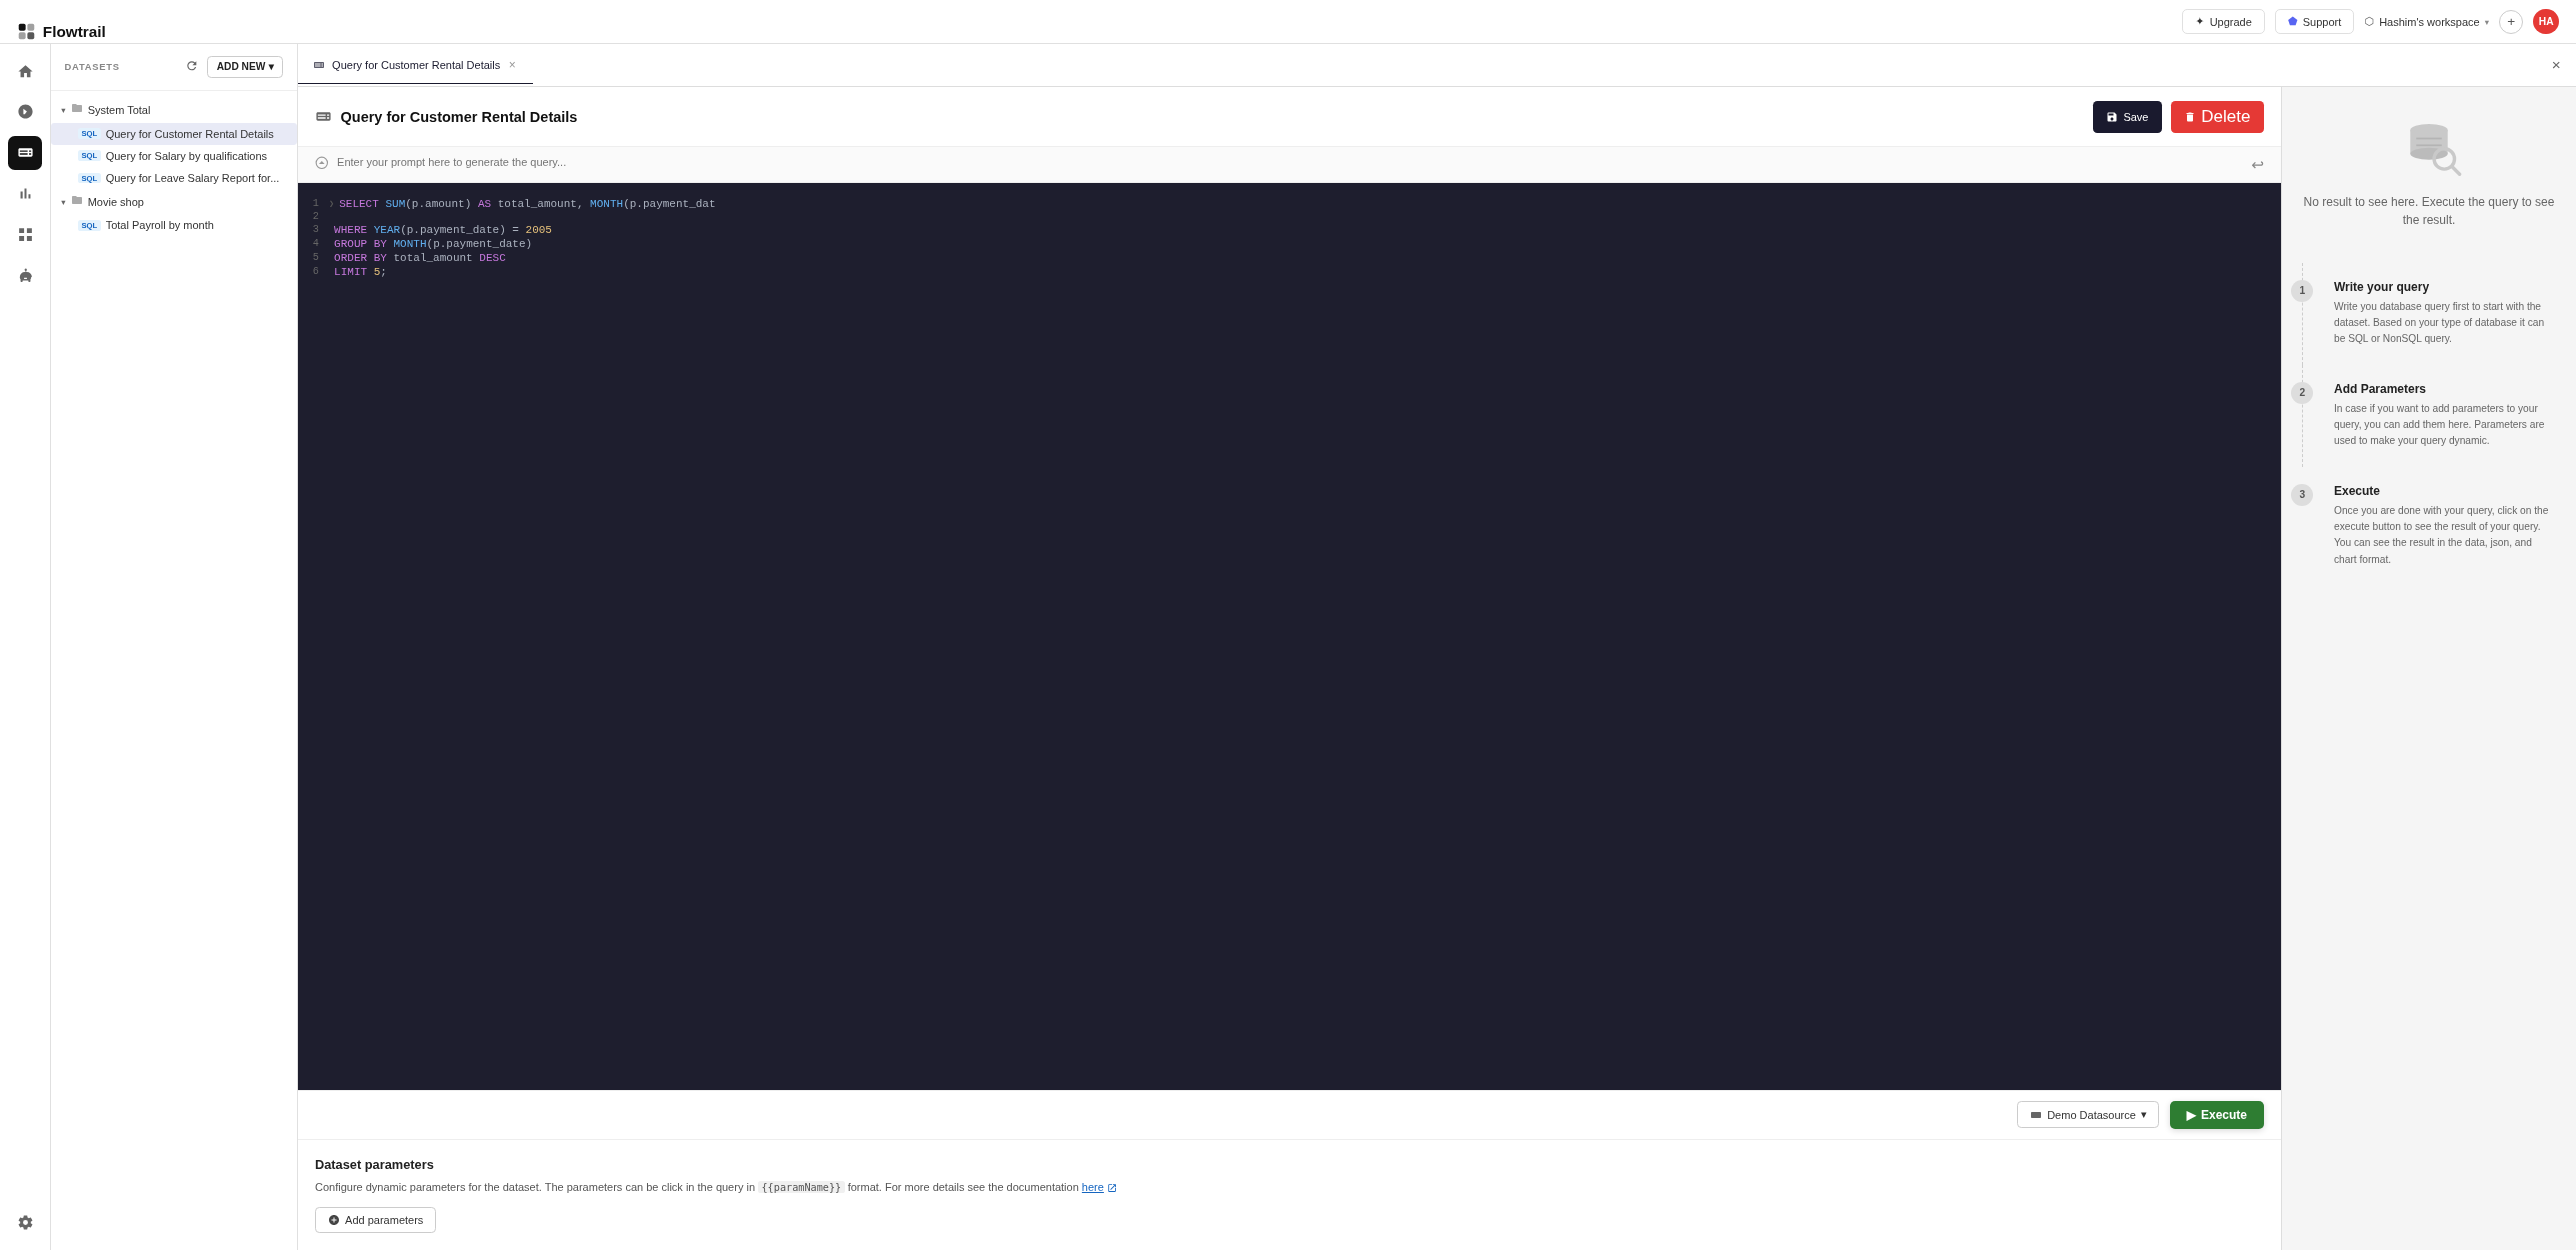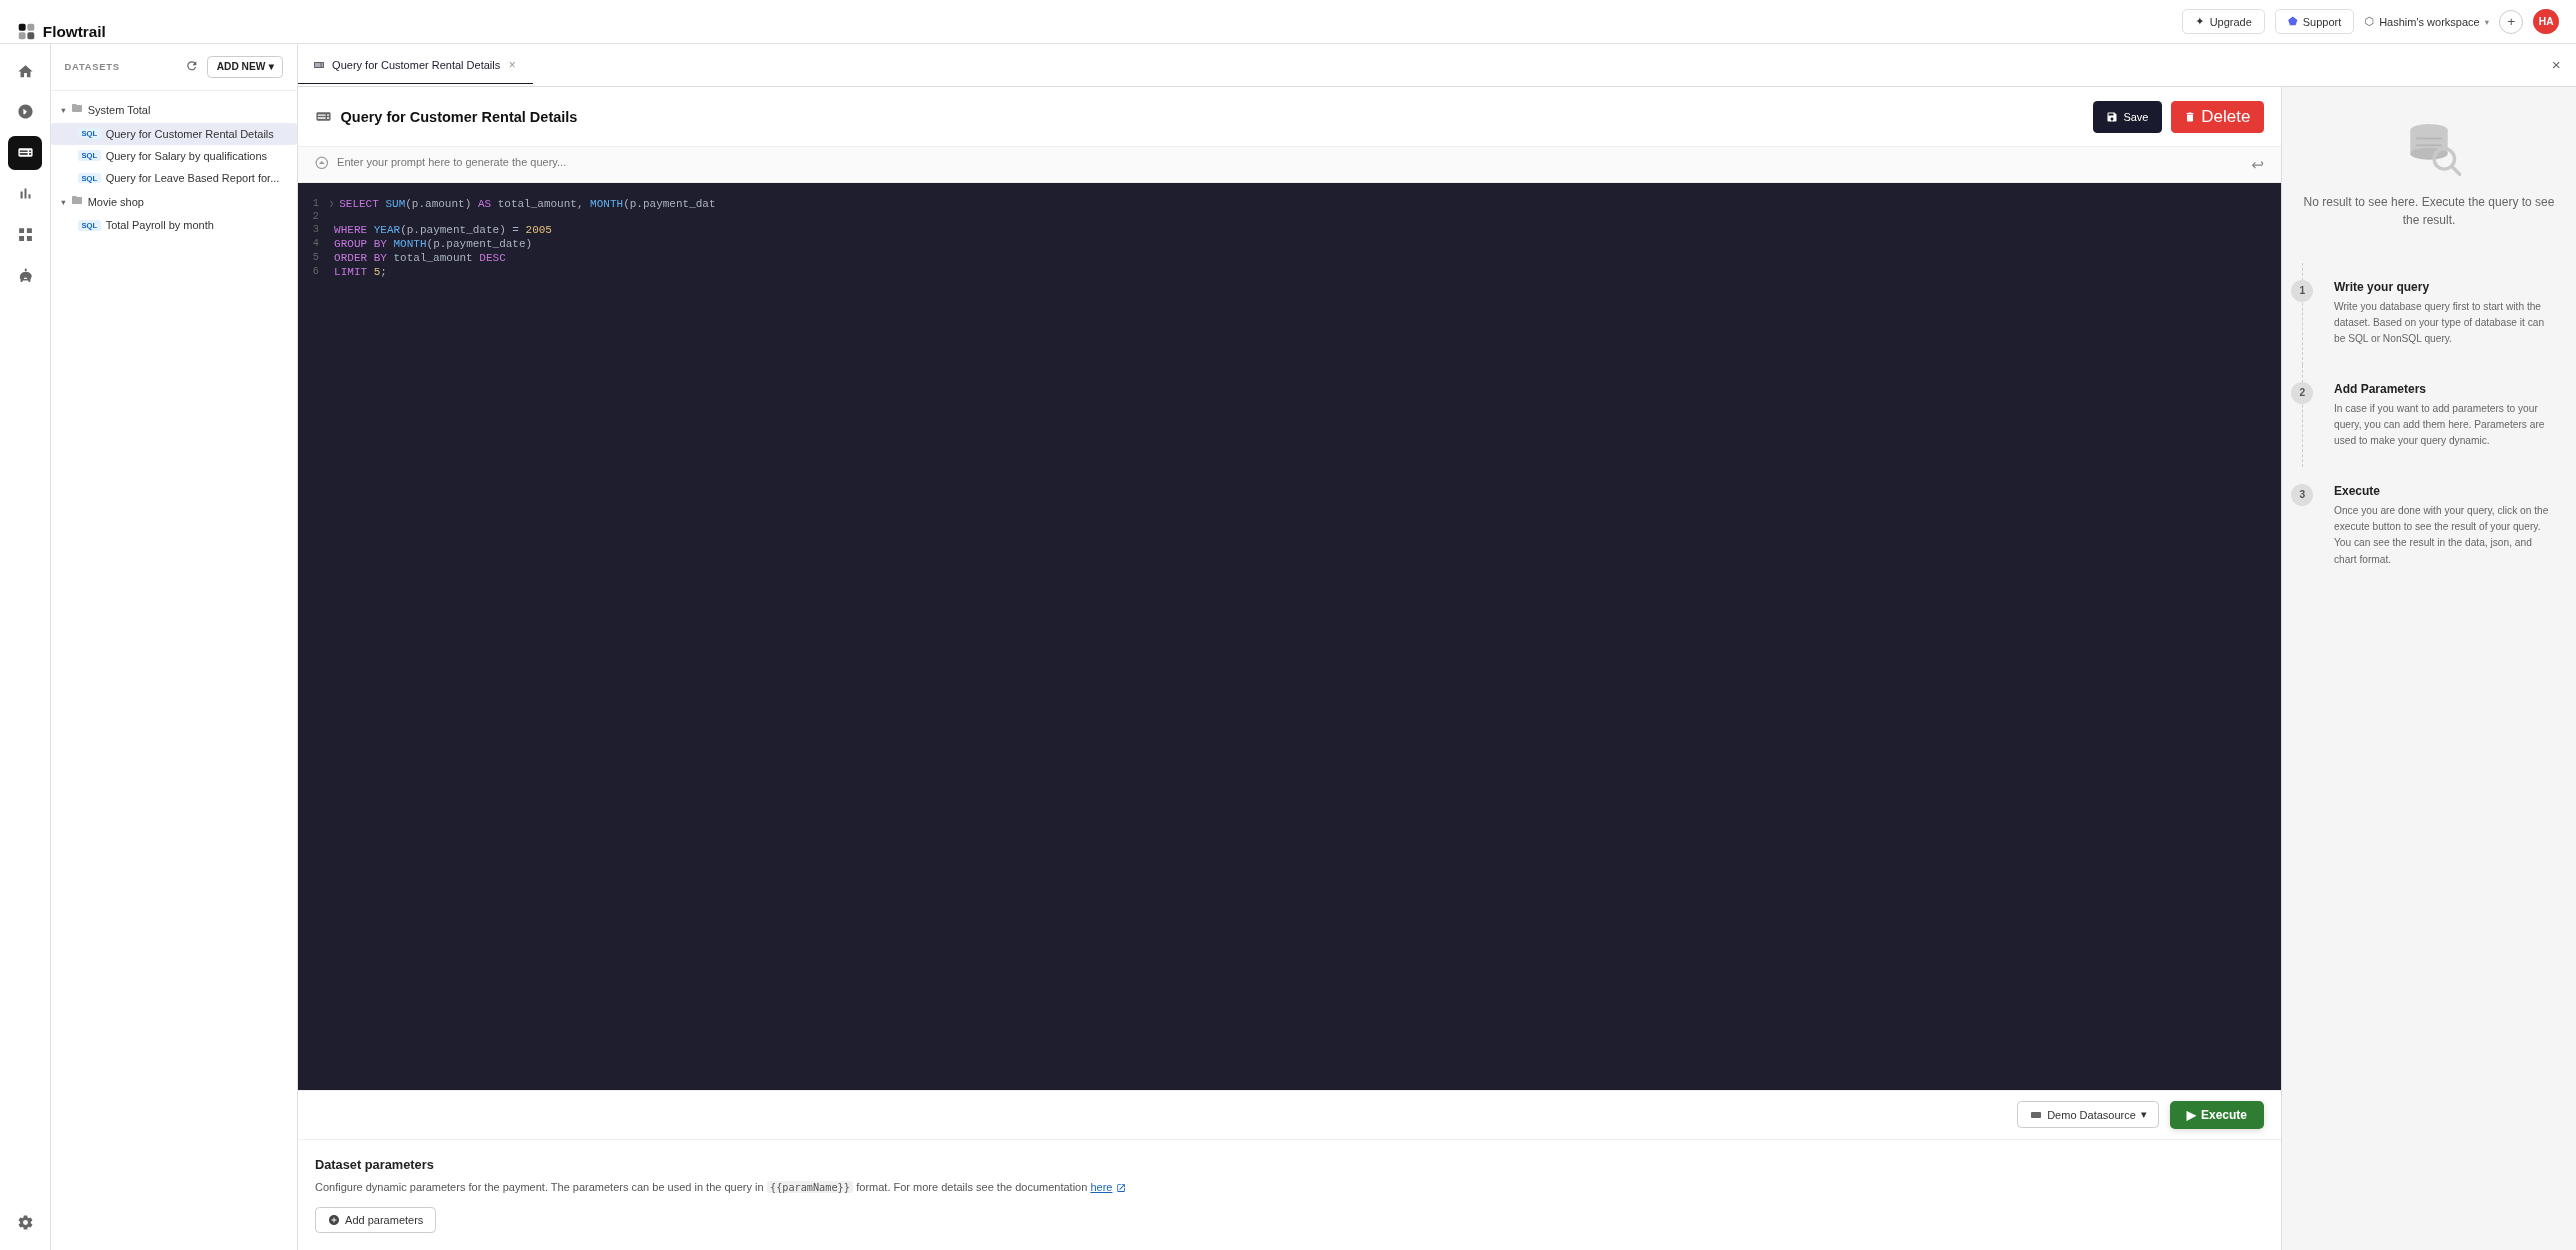--- a/index.html
+++ b/index.html
@@ -311,21 +311,21 @@
       <div class="tree-item active">
         <span class="sql-badge">SQL</span>
         <span>Query for Customer Rental Details</span>
       </div>
       <div class="tree-item">
         <span class="sql-badge">SQL</span>
         <span>Query for Salary by qualifications</span>
       </div>
       <div class="tree-item">
         <span class="sql-badge">SQL</span>
-        <span>Query for Leave Based Report for...</span>
+        <span>Query for Leave Salary Report for...</span>
       </div>
 
       <div class="tree-folder">
         <span class="chevron">▾</span>
         <span class="folder-icon">
           <svg width="12" height="12" viewBox="0 0 24 24" fill="#aaa">
               <path d="M10 4H4c-1.1 0-2 .9-2 2v12c0 1.1.9 2 2 2h16c1.1 0 2-.9 2-2V8c0-1.1-.9-2-2-2h-8l-2-2z"></path>
             </svg>
         </span>
         <span>Movie shop</span>
@@ -428,21 +428,21 @@
           </button>
           <button class="execute-btn">
             <span>▶</span>
             <span>Execute</span>
           </button>
         </div>
 
         <div class="dataset-params">
           <div class="params-title">Dataset parameters</div>
           <div class="params-desc">
-            <span>Configure dynamic parameters for the payment. The parameters can be used in the query in</span>
+            <span>Configure dynamic parameters for the dataset. The parameters can be click in the query in</span>
             <span> </span>
             <code class="params-code">{{paramName}}</code>
             <span> </span>
             <span>format. For more details see the documentation</span>
             <span> </span>
             <a href="#" class="params-link">here</a>
             <span> </span>
             <svg width="10.2" height="10.2" viewBox="0 0 24 24" fill="#1565c0" style="display:inline;vertical-align:middle;">
                 <path d="M19 19H5V5h7V3H5a2 2 0 00-2 2v14a2 2 0 002 2h14c1.1 0 2-.9 2-2v-7h-2v7zM14 3v2h3.59l-9.83 9.83 1.41 1.41L19 6.41V10h2V3h-7z"></path>
               </svg>

